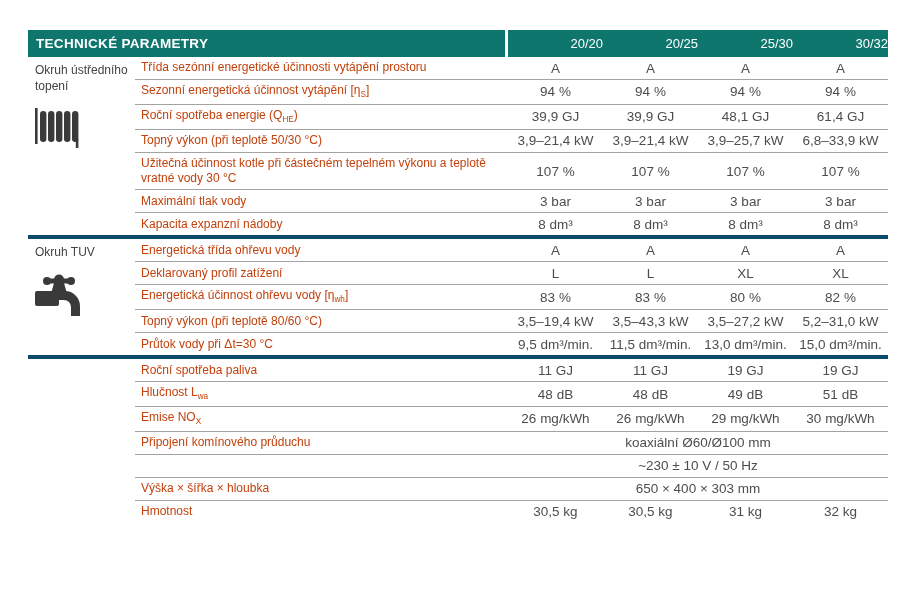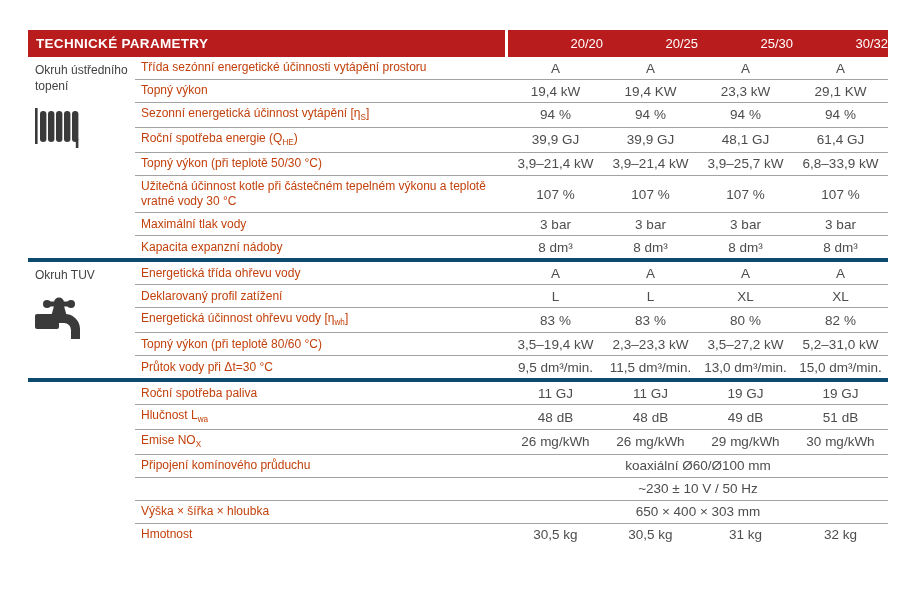--- a/index.html
+++ b/index.html
@@ -1,19 +1,19 @@
 <!DOCTYPE html>
 <html><head>
 <meta charset="utf-8">
 <style>
   html,body { margin:0; padding:0; background:#ffffff; }
   body { width:916px; height:616px; position:relative; font-family:"Liberation Sans", sans-serif; }
   .page { position:absolute; left:28px; top:30px; width:860px; }
 
-  .header-bar { display:grid; grid-template-columns:480px 95px 95px 95px 95px; background:#b91c1c; height:27px; align-items:center; }
+  .header-bar { display:grid; grid-template-columns:480px 95px 95px 95px 95px; background:#0f766e; height:27px; align-items:center; }
   .header-title { color:#ffffff; font-weight:bold; font-size:13.5px; letter-spacing:0.3px; padding-left:8px; border-right:3px solid #ffffff; height:100%; display:flex; align-items:center; box-sizing:border-box; }
   .header-col { color:#ffffff; font-size:13px; text-align:right; }
 
   .section { display:flex; }
   .section + .section { border-top:4px solid #0c4a6e; }
 
   .cat-cell { width:107px; box-sizing:border-box; padding:6px 2px 0 7px; }
   .cat-label { color:#424242; font-size:12px; line-height:1.32; }
   .cat-icon { margin-top:13px; }
 
@@ -54,27 +54,20 @@
         </div>
         <div class="rows">
           <div class="row">
             <div class="row-label">Třída sezónní energetické účinnosti vytápění prostoru</div>
             <div class="cell">A</div>
             <div class="cell">A</div>
             <div class="cell">A</div>
             <div class="cell">A</div>
           </div>
           <div class="row">
-            <div class="row-label">Topný výkon</div>
-            <div class="cell">19,4 kW</div>
-            <div class="cell">19,4 KW</div>
-            <div class="cell">23,3 kW</div>
-            <div class="cell">29,1 KW</div>
-          </div>
-          <div class="row">
             <div class="row-label">Sezonní energetická účinnost vytápění [η<sub>S</sub>]</div>
             <div class="cell">94 %</div>
             <div class="cell">94 %</div>
             <div class="cell">94 %</div>
             <div class="cell">94 %</div>
           </div>
           <div class="row">
             <div class="row-label">Roční spotřeba energie (Q<sub>HE</sub>)</div>
             <div class="cell">39,9 GJ</div>
             <div class="cell">39,9 GJ</div>
@@ -144,21 +137,21 @@
           <div class="row">
             <div class="row-label">Energetická účinnost ohřevu vody [η<sub>wh</sub>]</div>
             <div class="cell">83 %</div>
             <div class="cell">83 %</div>
             <div class="cell">80 %</div>
             <div class="cell">82 %</div>
           </div>
           <div class="row">
             <div class="row-label">Topný výkon (při teplotě 80/60 °C)</div>
             <div class="cell">3,5–19,4 kW</div>
-            <div class="cell">2,3–23,3 kW</div>
+            <div class="cell">3,5–43,3 kW</div>
             <div class="cell">3,5–27,2 kW</div>
             <div class="cell">5,2–31,0 kW</div>
           </div>
           <div class="row">
             <div class="row-label">Průtok vody při Δt=30 °C</div>
             <div class="cell">9,5 dm³/min.</div>
             <div class="cell">11,5 dm³/min.</div>
             <div class="cell">13,0 dm³/min.</div>
             <div class="cell">15,0 dm³/min.</div>
           </div>

